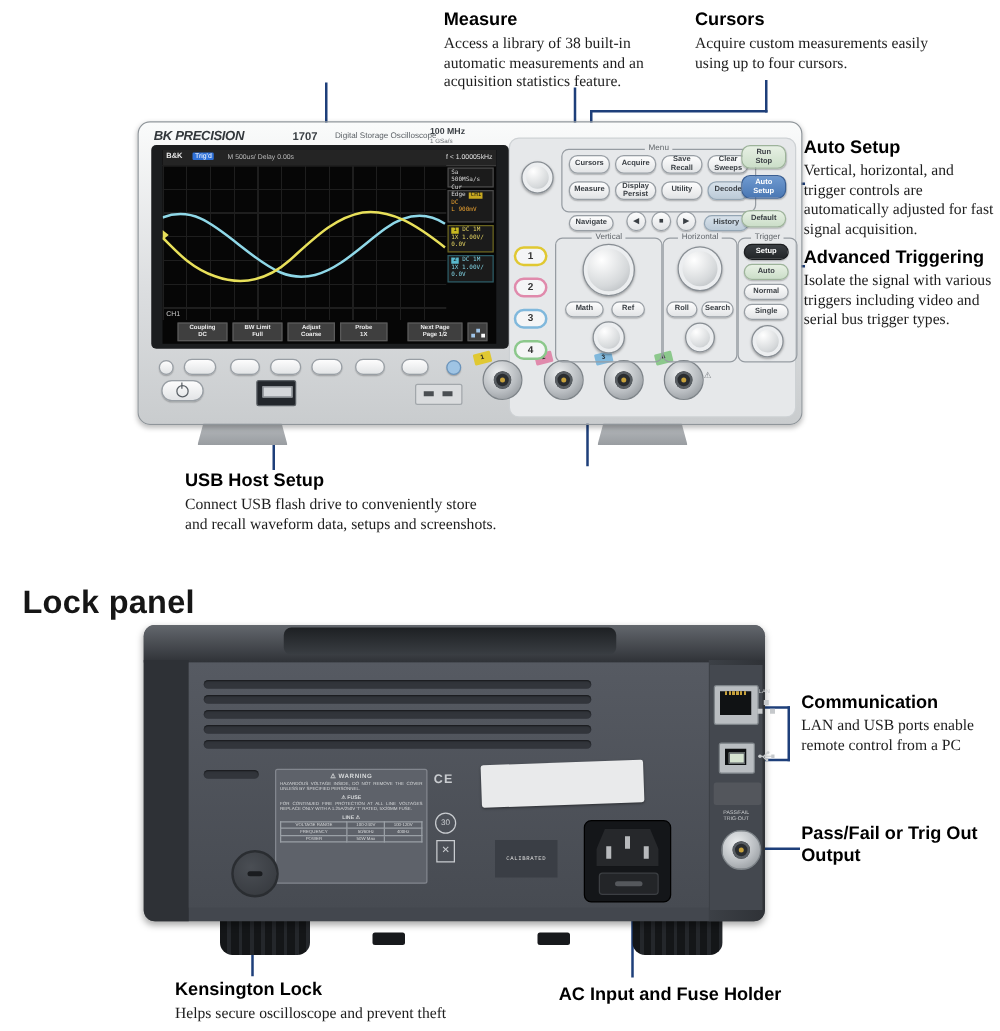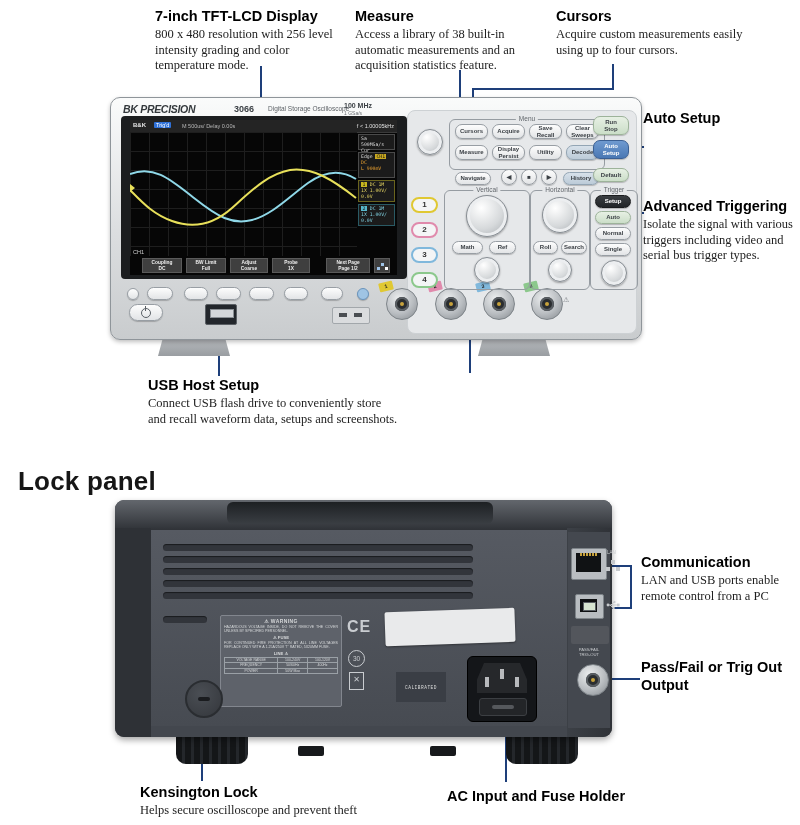--- a/index.html
+++ b/index.html
@@ -70,34 +70,31 @@
           background-image:repeating-linear-gradient(90deg,#141618 0 6px,#24272b 6px 9px)}
   .tinywhite{color:#c6c9cc;font-family:"Liberation Sans",sans-serif}
   .pre{white-space:pre-line}
 </style>
 </head>
 <body>
 
 <div class="page">
 
 
-  <div class="co" style="left:155px;top:8px;width:178px">
-    <h3>7-inch TFT-LCD Display</h3>
-    <p>800 x 480 resolution with 256 level intensity grading and color temperature mode.</p>
-  </div>
   <div class="co" style="left:355px;top:8px;width:186px">
     <h3>Measure</h3>
     <p>Access a library of 38 built-in automatic measurements and an acquisition statistics feature.</p>
   </div>
   <div class="co" style="left:556px;top:8px;width:208px">
     <h3>Cursors</h3>
     <p>Acquire custom measurements easily using up to four cursors.</p>
   </div>
   <div class="co" style="left:643px;top:110px;width:152px">
     <h3>Auto Setup</h3>
+    <p>Vertical, horizontal, and trigger controls are automatically adjusted for fast signal acquisition.</p>
   </div>
   <div class="co" style="left:643px;top:198px;width:156px">
     <h3>Advanced Triggering</h3>
     <p>Isolate the signal with various triggers including video and serial bus trigger types.</p>
   </div>
   <div class="co" style="left:148px;top:377px;width:252px">
     <h3>USB Host Setup</h3>
     <p>Connect USB flash drive to conveniently store and recall waveform data, setups and screenshots.</p>
   </div>
 
@@ -116,21 +113,21 @@
   <div class="cline" style="left:469px;top:247px;width:2px;height:126px"></div>
   <div class="cdot" style="left:466px;top:243px"></div>
 
   <div class="foot-f" style="left:158px;top:332px"></div>
   <div class="foot-f" style="left:478px;top:332px"></div>
 
   <div class="fp">
     <div class="ctrlzone"></div>
 
     <div class="abs" style="left:12px;top:5px;font:bold italic 10.5px 'Liberation Sans',sans-serif;color:#33383c;letter-spacing:-.3px">BK PRECISION</div>
-    <div class="abs" style="left:123px;top:6px;font:bold 9px 'Liberation Sans',sans-serif;color:#3a3f44">3066</div>
+    <div class="abs" style="left:123px;top:6px;font:bold 9px 'Liberation Sans',sans-serif;color:#3a3f44">1707</div>
     <div class="abs" style="left:157px;top:7px;font:6.5px 'Liberation Sans',sans-serif;color:#5a5f64">Digital Storage Oscilloscope</div>
     <div class="abs" style="left:233px;top:4px;font:bold 7px 'Liberation Sans',sans-serif;color:#3a3f44">100 MHz</div>
     <div class="abs" style="left:233px;top:12px;font:5px 'Liberation Sans',sans-serif;color:#6a6f74">1 GSa/s</div>
 
     <div class="bezel">
       <div class="screen">
         <div class="topbar">
           <span class="abs" style="left:3px;top:2px;font:bold 6px 'Liberation Sans',sans-serif;color:#e8e8e8">B&amp;K</span>
           <span class="abs" style="left:24px;top:2px;background:#2f71d8;color:#fff;font:5.5px 'Liberation Sans',sans-serif;padding:0 2px;border-radius:1px">Trig'd</span>
           <span class="abs" style="left:52px;top:3px;font:5.5px 'Liberation Sans',sans-serif;color:#b8b8b8">M 500us/ Delay 0.00s</span>
@@ -359,21 +356,21 @@
             </tr>
         <tr>
               <td>POWER</td>
               <td>50W Max</td>
               <td></td>
             </tr>
       </tbody>
         </table>
     </div>
 
-    <div class="abs tinywhite" style="left:232px;top:118px;font-weight:bold;font-size:16px;letter-spacing:1px;color:#c9ccd0">CE</div>
+    <div class="abs tinywhite" style="left:232px;top:118px;font-weight:bold;font-size:10px;letter-spacing:1px;color:#c9ccd0">CE</div>
     <div class="abs" style="left:233px;top:150px;width:15px;height:15px;border:1.3px solid #c9ccd0;border-radius:50%;color:#c9ccd0;font:6.5px/15px 'Liberation Sans',sans-serif;text-align:center">30</div>
     <div class="abs" style="left:234px;top:172px;width:13px;height:16px;border:1px solid #c9ccd0;color:#c9ccd0;font:8px/14px 'DejaVu Sans',sans-serif;text-align:center">✕</div>
 
     <div class="abs" style="left:270px;top:110px;width:130px;height:34px;background:#e9eaeb;border-radius:2px;transform:rotate(-2deg);box-shadow:0 1px 2px rgba(0,0,0,.4)"></div>
     <div class="abs" style="left:281px;top:172px;width:50px;height:30px;background:#3a3e45;color:#dcdcdc;font:4.5px 'Liberation Mono',monospace;letter-spacing:.5px;display:flex;align-items:center;justify-content:center">CALIBRATED</div>
 
     <div class="abs" style="left:352px;top:156px;width:68px;height:64px;background:#141619;border:1px solid #000;border-radius:6px">
       <div class="abs" style="left:9px;top:6px;width:50px;height:30px;background:#26282b;clip-path:polygon(14% 0,86% 0,100% 55%,100% 100%,0 100%,0 55%)">
         <div class="abs" style="left:8px;top:14px;width:4px;height:10px;background:#b8babd"></div>
         <div class="abs" style="left:38px;top:14px;width:4px;height:10px;background:#b8babd"></div>

